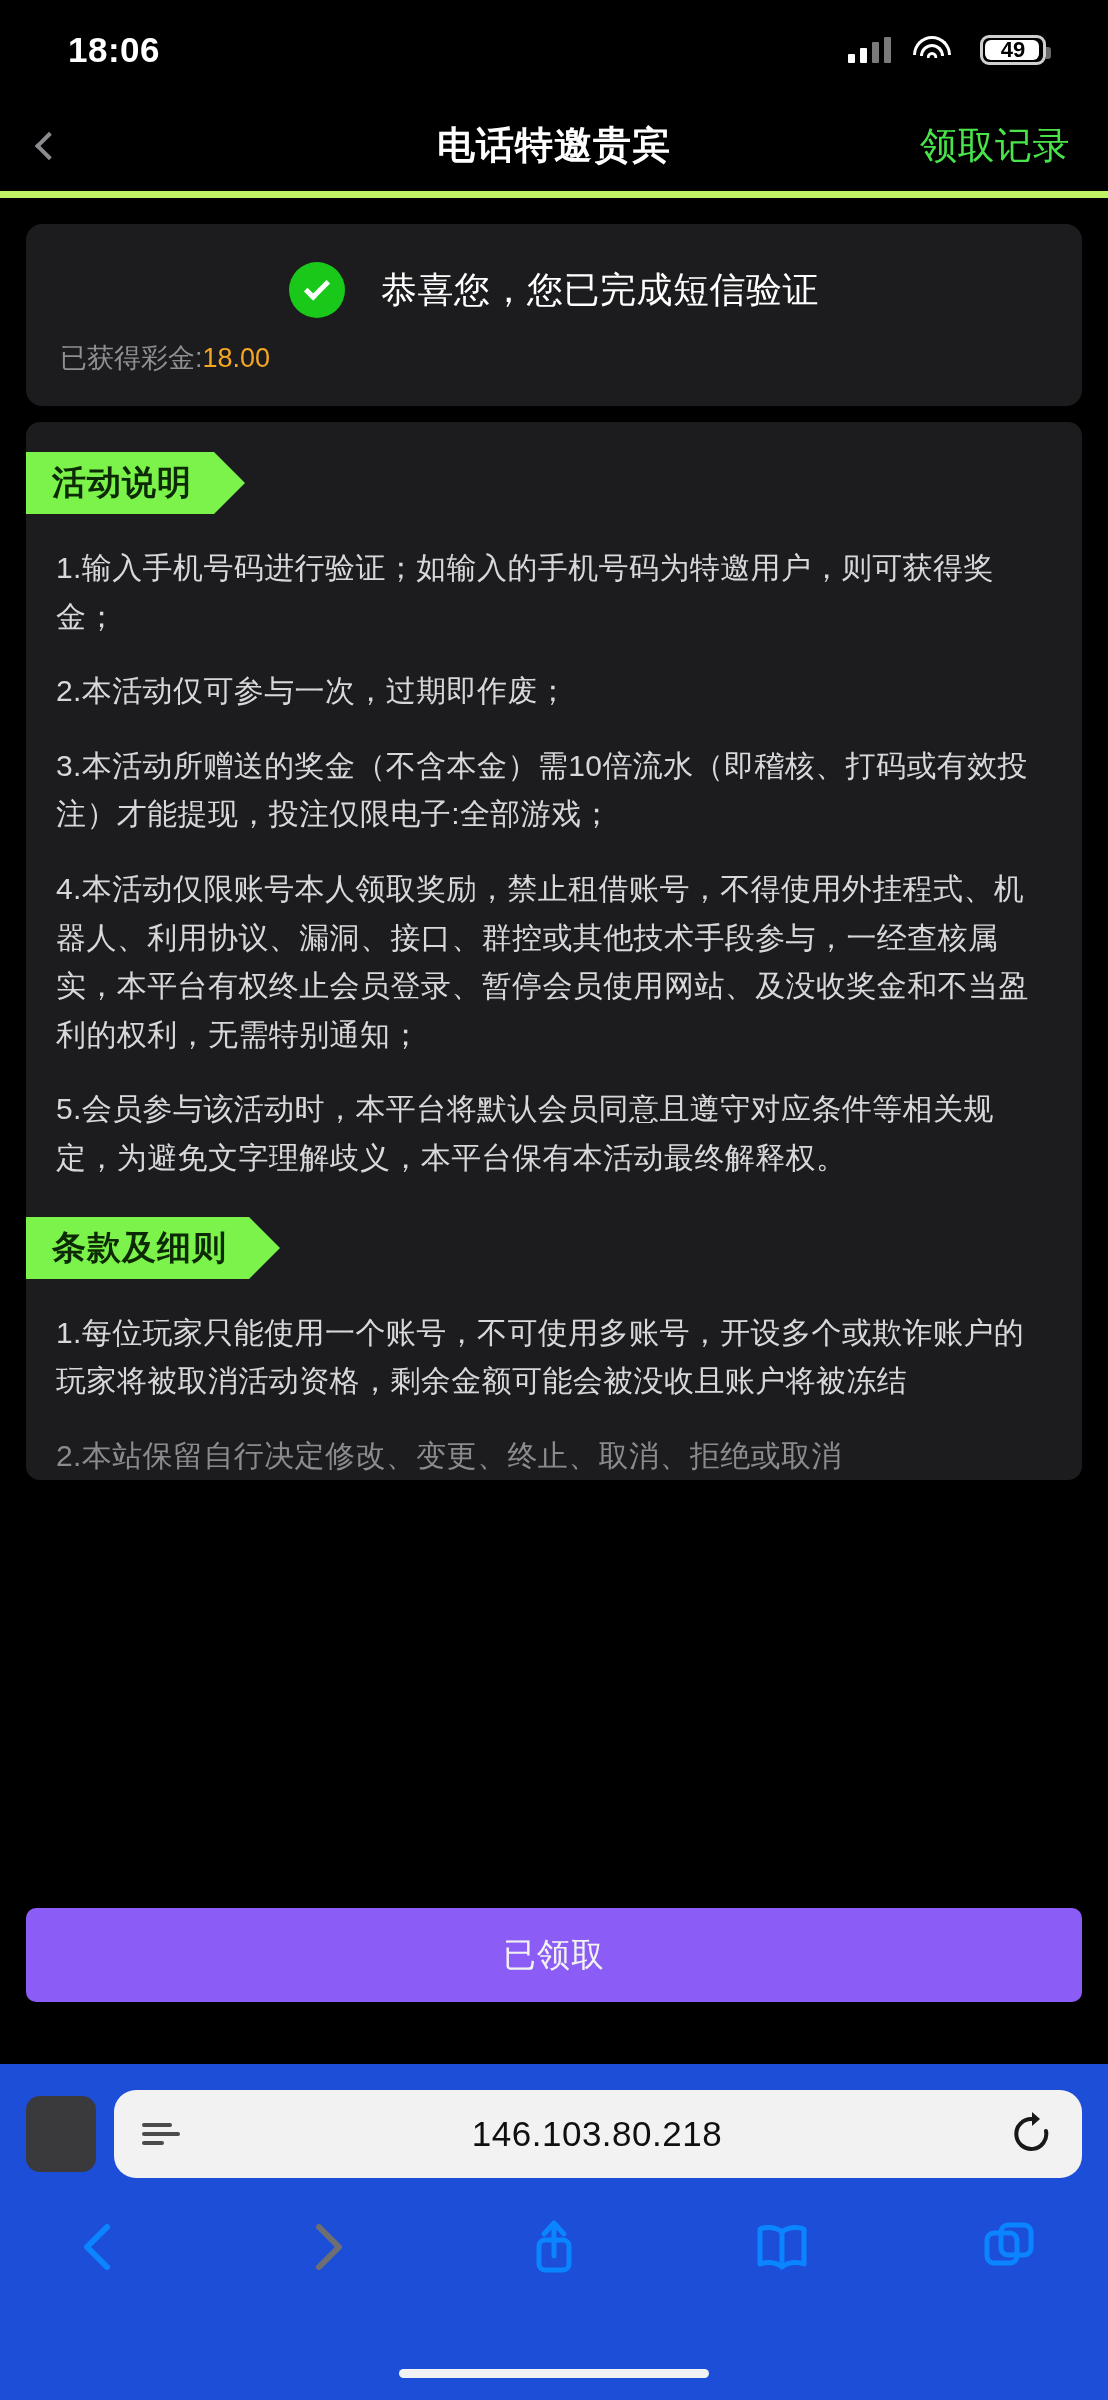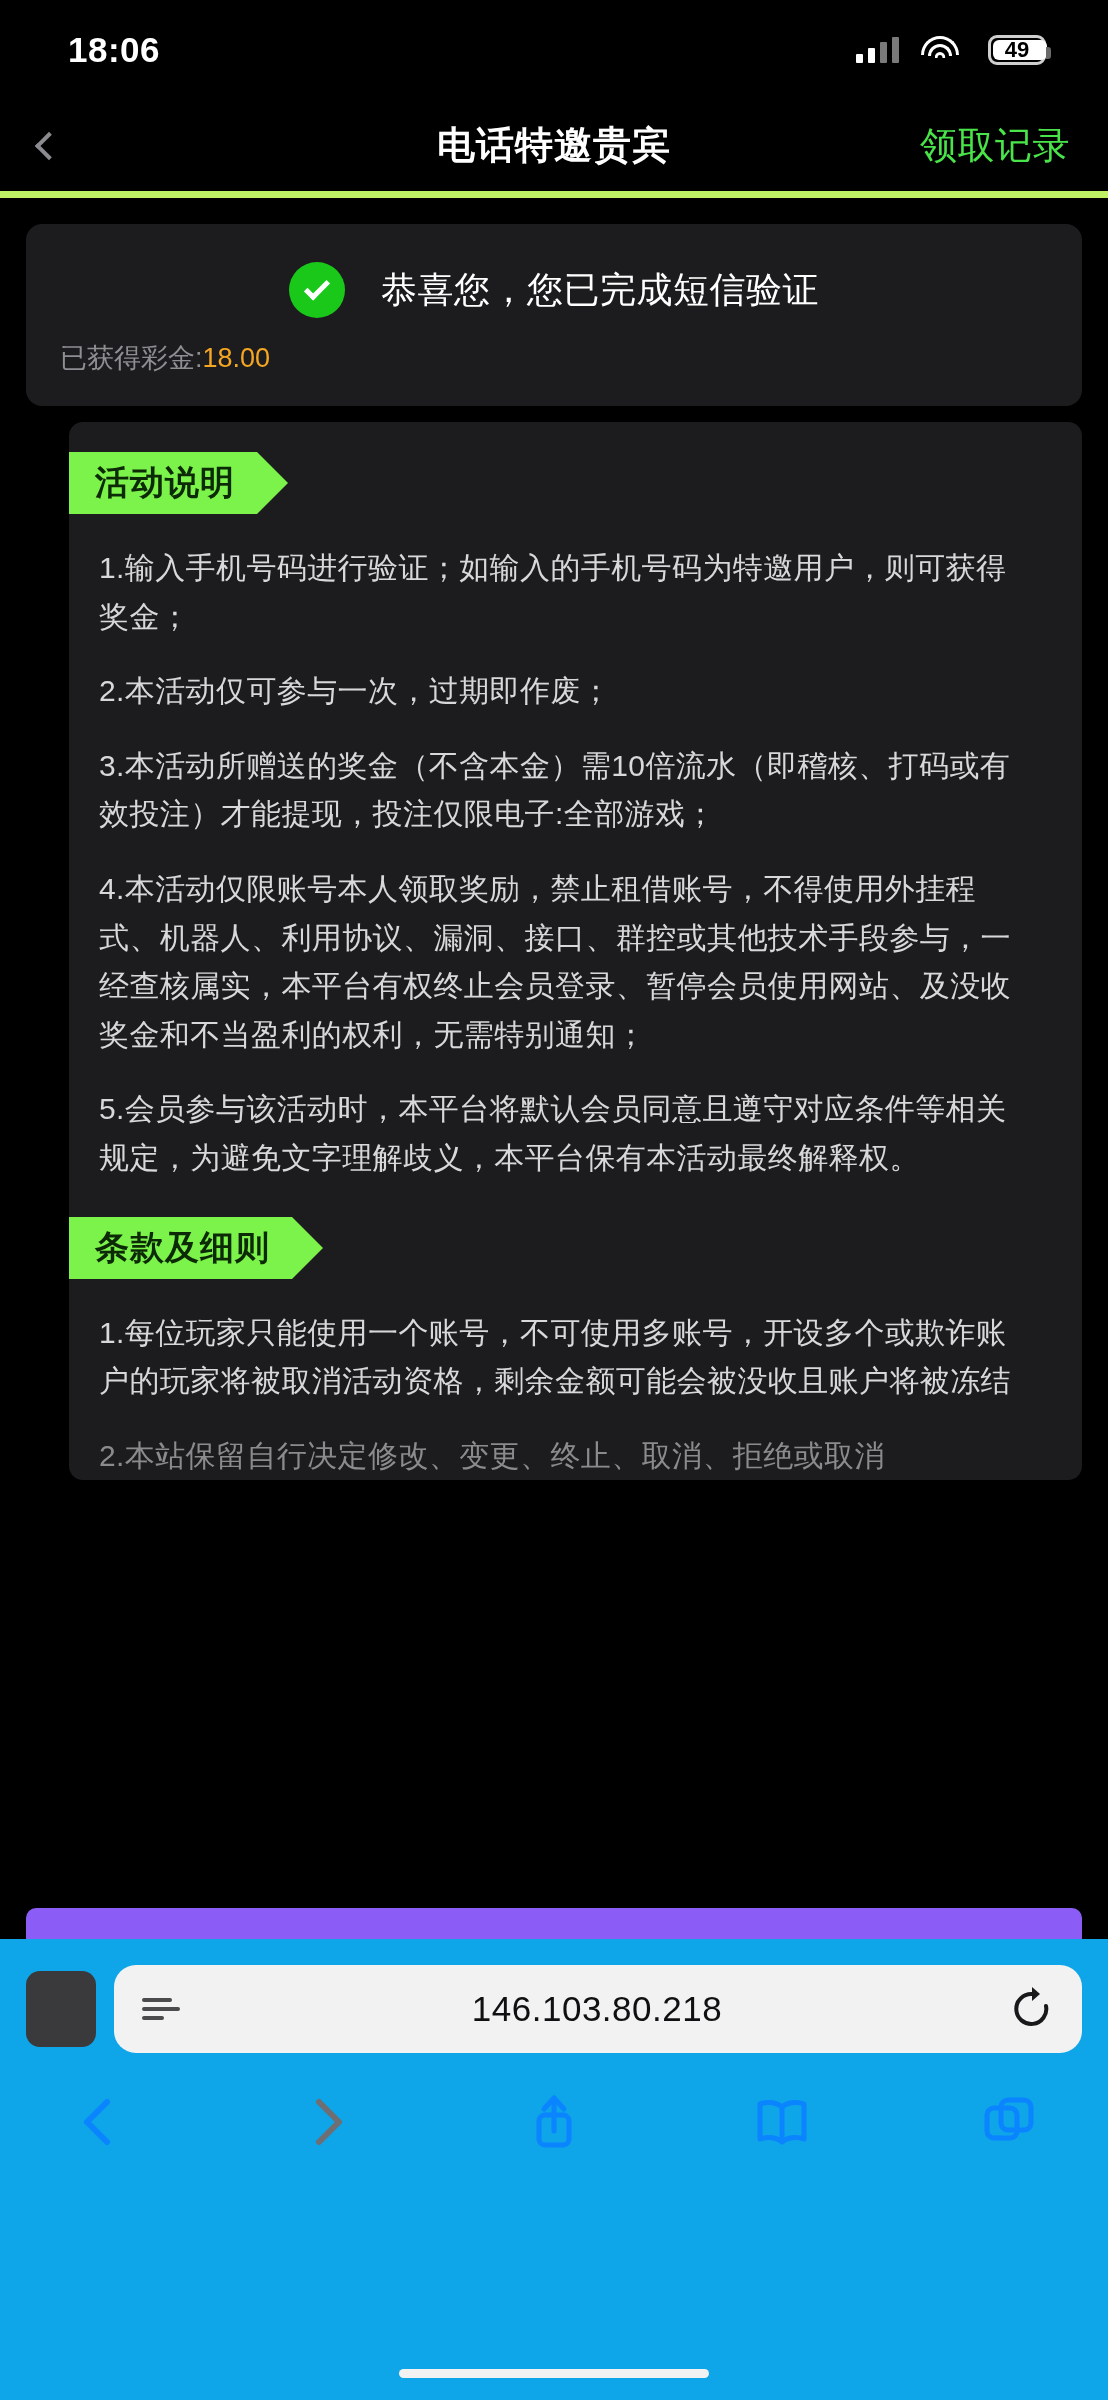--- a/index.html
+++ b/index.html
@@ -24,21 +24,21 @@
   .sig i { display:block; width:7px; background:#fff; border-radius:1px; }
   .sig i:nth-child(1){height:9px;}
   .sig i:nth-child(2){height:15px;}
   .sig i:nth-child(3){height:21px; background:#7a7a7a;}
   .sig i:nth-child(4){height:26px; background:#7a7a7a;}
   .wifi { width:38px; height:28px; position:relative; }
   .wifi span { position:absolute; left:50%; transform:translateX(-50%); border:3.5px solid #fff; border-bottom:none; border-radius:50% 50% 0 0 / 100% 100% 0 0; }
   .wifi span:nth-child(1){ width:38px; height:19px; top:0; }
   .wifi span:nth-child(2){ width:24px; height:12px; top:8px; }
   .wifi span:nth-child(3){ width:11px; height:6px; top:16px; border-width:3px; }
-  .batt { position:relative; width:58px; height:30px; border:3px solid #cfcfcf; border-radius:9px; display:flex; align-items:center; justify-content:center;margin-left:7px; }
+  .batt { position:relative; width:66px; height:30px; border:3px solid #cfcfcf; border-radius:9px; display:flex; align-items:center; justify-content:center;margin-left:7px; }
   .batt .fill { position:absolute; left:2px; top:2px; bottom:2px; width:54px; background:#fff; border-radius:6px; }
   .batt .lvl { position:relative; color:#000; font-size:22px; font-weight:700; }
   .batt:after { content:""; position:absolute; right:-8px; top:9px; width:5px; height:12px; background:#6a6a6a; border-radius:0 3px 3px 0; }
 
   
   .navbar {
     height:98px; display:flex; align-items:center; position:relative;
     border-bottom:7px solid #bef264;
   }
   .nav-back { width:90px; display:flex; align-items:center; justify-content:center; }
@@ -75,21 +75,20 @@
   }
   .succ-text { color:#fff; font-size:36px; font-weight:500; letter-spacing:0.5px; }
   .succ-sub { margin-top:22px; font-size:27px; color:#8e8e93; }
   .succ-sub b { color:#f5a623; font-weight:400; }
 
   .panel {
     margin-top:16px;
     background:#1c1c1e; border-radius:14px;
     padding:30px 16px 0 0;
     position:relative;
-    margin-left:43px;
   }
 
   .ribbon {
     display:inline-flex; align-items:center;
     height:62px; background:#7cf34b;
     color:#0c2a05; font-size:34px; font-weight:700;
     padding:0 22px 0 26px; letter-spacing:1px;
     position:relative;
     margin-left:0;
   }
@@ -118,22 +117,22 @@
   }
   .cta {
     width:100%; height:94px; border-radius:10px;
     background:#8b5cf6; color:#f2f2f2;
     font-size:33px; display:flex; align-items:center; justify-content:center;
     border:none; letter-spacing:1px;
   }
 
   
   .safari {
-    position:absolute; left:0; right:0; bottom:0; height:461px;
-    background:#0ea5e9;
+    position:absolute; left:0; right:0; bottom:0; height:336px;
+    background:#1d4ed8;
   }
   .urlrow { display:flex; align-items:center; padding:26px 26px 0 26px; gap:18px; }
   .url-side {
     width:70px; height:76px; border-radius:14px; background:#3a3a3c;
   }
   .urlbar {
     flex:1; height:88px; background:#f2f2f2; border-radius:22px;
     display:flex; align-items:center; padding:0 28px; position:relative;
   }
   .aa {

